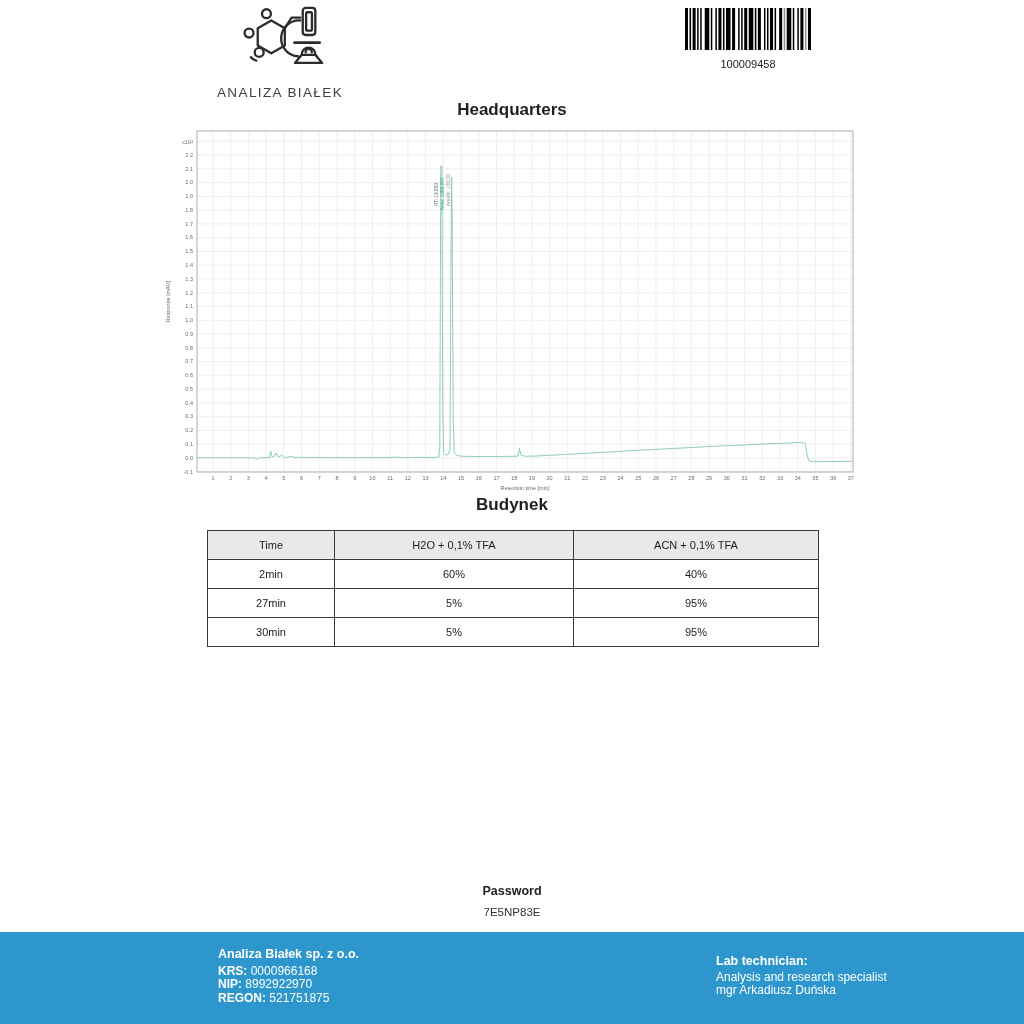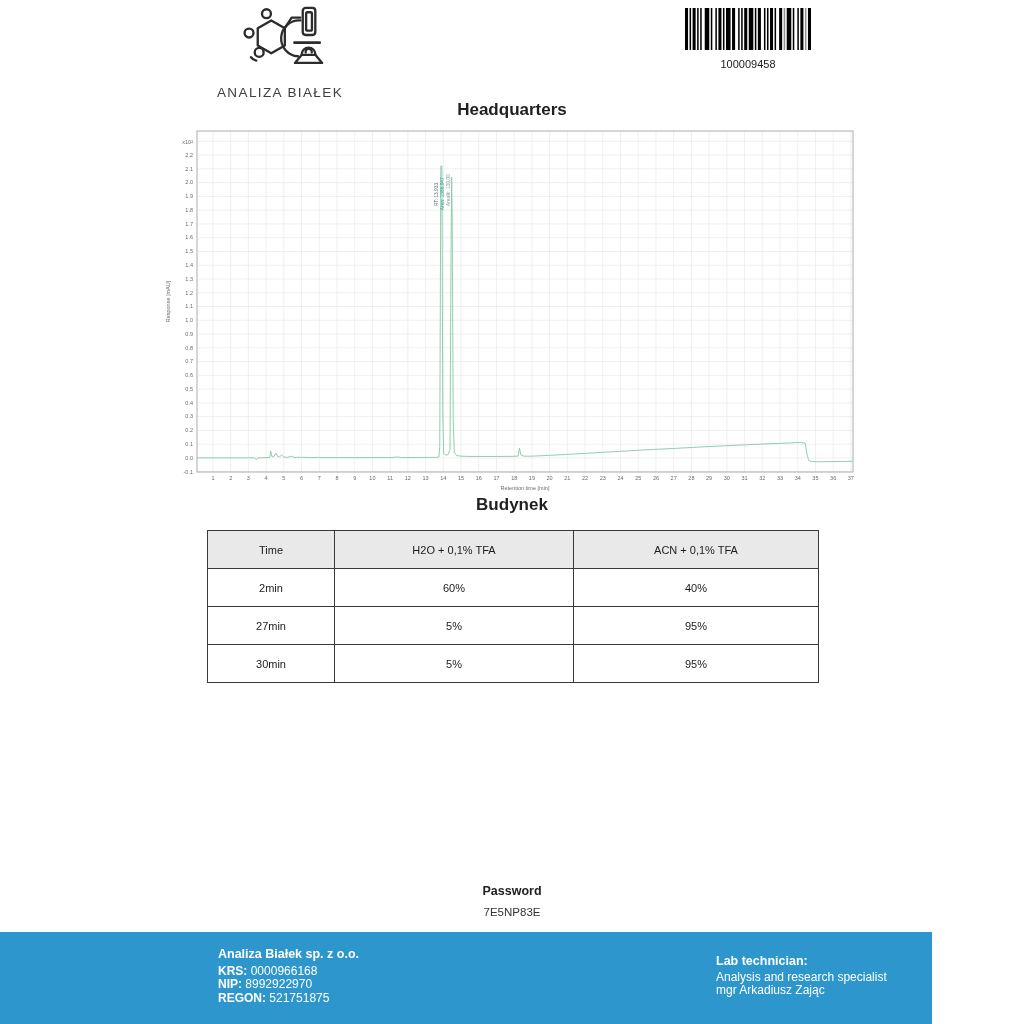--- a/index.html
+++ b/index.html
@@ -19,32 +19,32 @@
     font-size:17px; font-weight:bold; color:#1f1f1f; }
   .h-method { position:absolute; top:495px; left:0; width:100%; text-align:center;
     font-size:17px; font-weight:bold; color:#1f1f1f; }
 
   
   .chart { position:absolute; left:155px; top:126px; width:710px; height:375px; }
 
   
   .method-table { position:absolute; left:207px; top:530px; width:611px;
     border-collapse:collapse; table-layout:fixed; }
-  .method-table th, .method-table td { border:1px solid #3a3a3a; height:38px;
+  .method-table th, .method-table td { border:1px solid #3a3a3a; height:29px;
     font-size:11px; font-weight:normal; text-align:center; color:#1c1c1c; }
   .method-table th { background:#e9e9e9; }
   .col-time { width:127px; } .col-a { width:239px; } .col-b { width:245px; }
 
   
   .password { position:absolute; top:884px; left:0; width:100%; text-align:center; }
   .password-label { font-size:12.5px; font-weight:bold; color:#222; }
   .password-value { margin-top:8px; font-size:11.5px; color:#333; }
 
   
-  .footer { position:absolute; left:0; top:932px; width:932px; height:92px; }
+  .footer { position:absolute; left:0; top:932px; width:1024px; height:92px; }
   .fcol { position:absolute; color:#ffffff; font-size:12px; line-height:13.5px; }
   .fcol .b { font-weight:bold; }
   .fcol-1 { left:218px; top:16px; }
   .fcol-1 .company { font-size:12.5px; font-weight:bold; margin-bottom:3px; }
   .fcol-2 { left:435px; top:23px; }
   .fcol-3 { left:716px; top:23px; }
   .fcol .head { font-size:12.5px; font-weight:bold; margin-bottom:2px; }
 </style>
 </head>
 <body>
@@ -286,17 +286,17 @@
   <div class="footer" style="background: rgb(45, 150, 204);">
     <div class="fcol fcol-1">
       <div class="company">Analiza Białek sp. z o.o.</div>
       <div><span class="b">KRS:</span> <span>0000966168</span></div>
       <div><span class="b">NIP:</span> <span>8992922970</span></div>
       <div><span class="b">REGON:</span> <span>521751875</span></div>
     </div>
     <div class="fcol fcol-3">
       <div class="head">Lab technician:</div>
       <div>Analysis and research specialist</div>
-      <div>mgr Arkadiusz Zając</div>
+      <div>mgr Arkadiusz Duńska</div>
     </div>
   </div>
 
 </div>
 
 </body></html>

